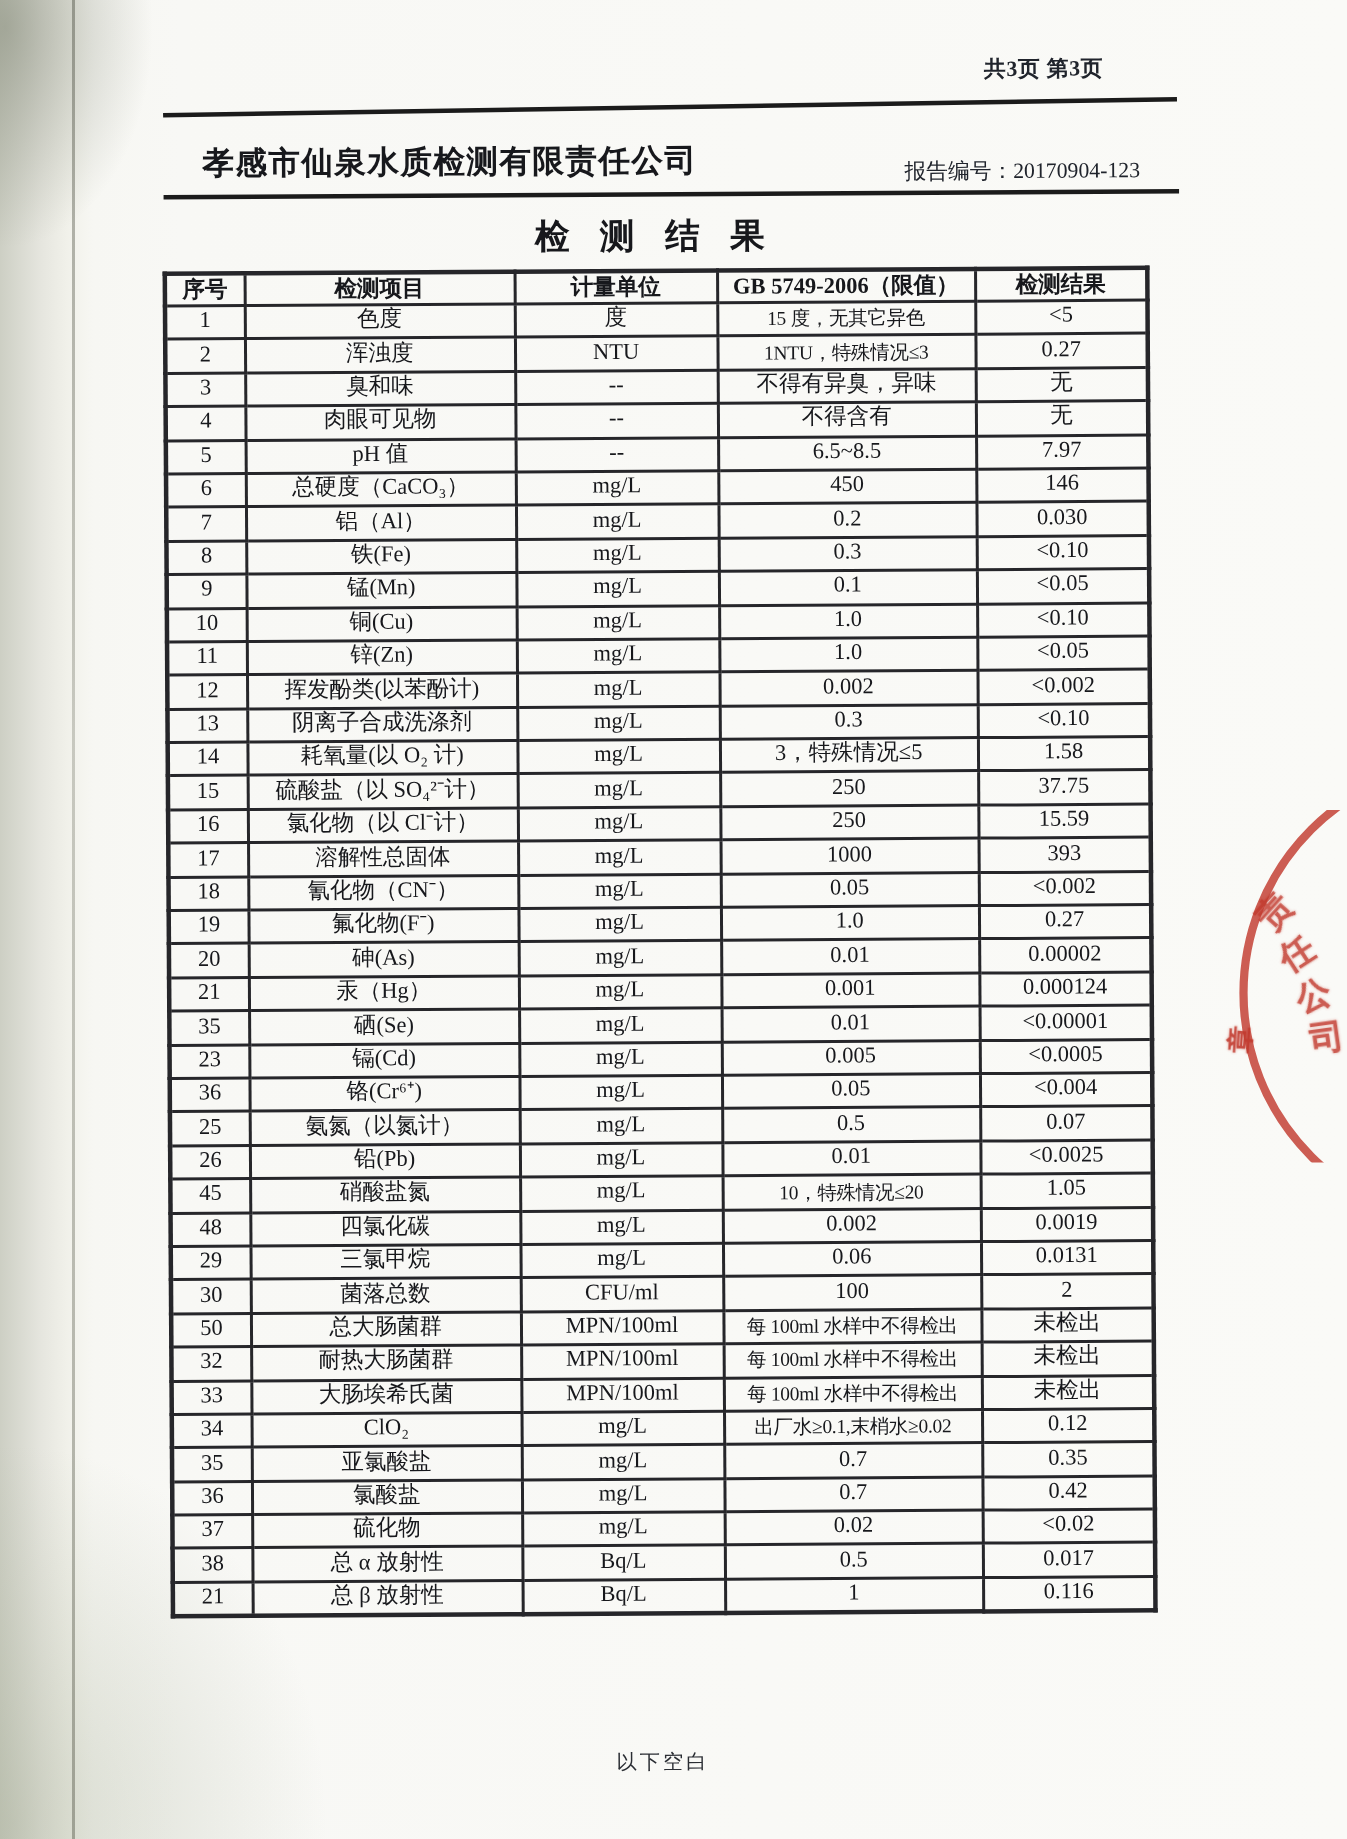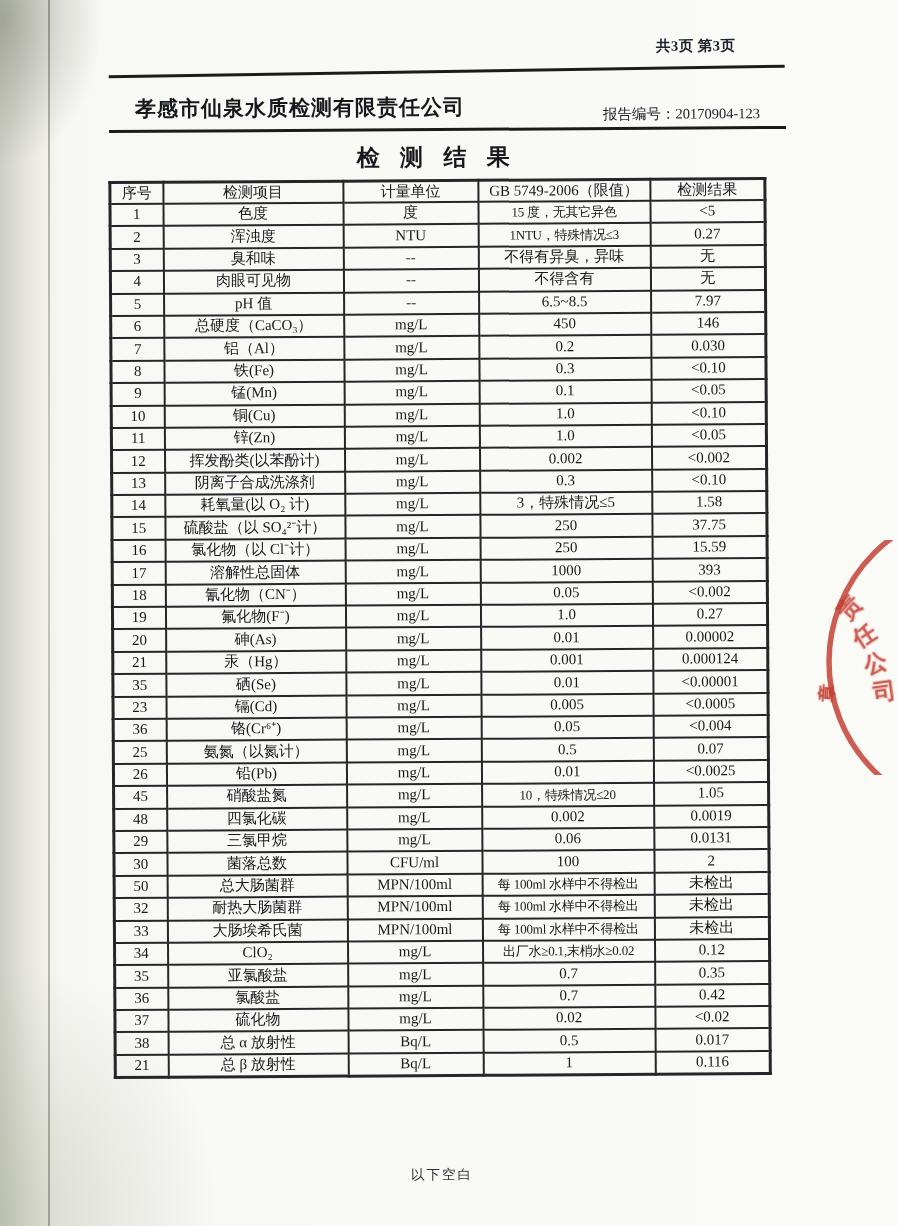--- a/index.html
+++ b/index.html
@@ -40,21 +40,21 @@
   table.results {
     position:absolute; left:111px; top:179px; width:655px;
     border-collapse:collapse; table-layout:fixed;
     font-size:15px; color:#17181c;
   }
   table.results th, table.results td {
     border:2px solid #26262a; text-align:center; vertical-align:middle;
     padding:0 2px; overflow:hidden; white-space:nowrap;
   }
   table.results { border:3px solid #26262a; }
-  table.results th { height:21px; font-weight:normal; font-size:15px; }
+  table.results th { height:21px; font-weight:bold; font-size:15px; }
   table.results td { height:22.4px; line-height:1.05; }
   td.tight { font-size:13px; letter-spacing:-0.2px; }
   td.c-seq { font-size:15px; }
 
   .footer-note {
     position:absolute; left:111px; top:1166px; width:655px; text-align:center;
     font-size:13.5px; letter-spacing:2px; color:#2a2d33;
   }
 
   .stamp { position:absolute; left:0; top:0; pointer-events:none; }

